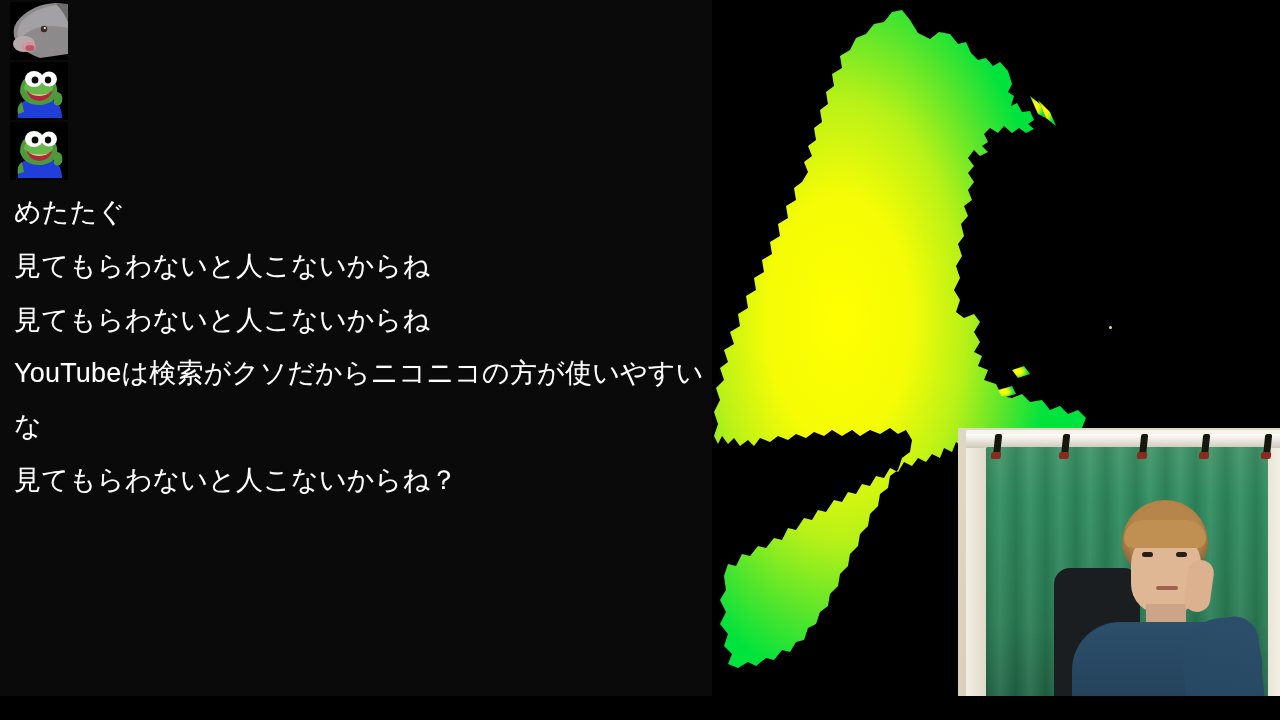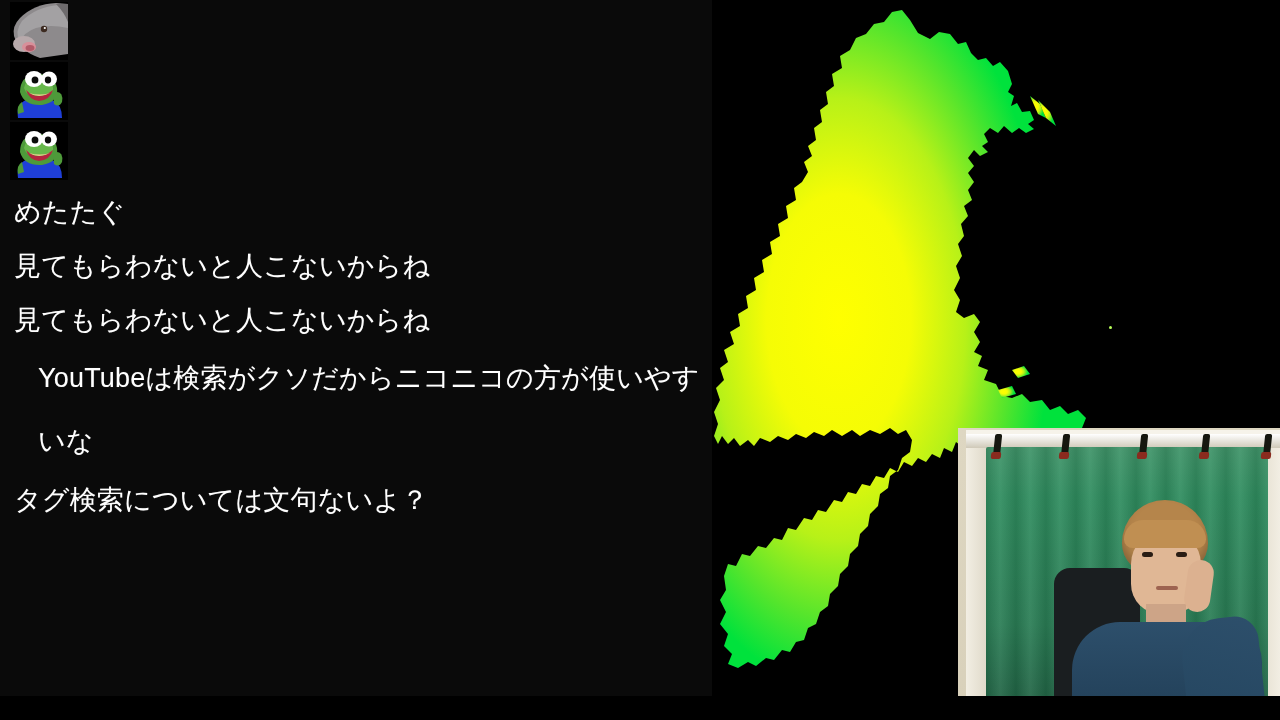--- a/index.html
+++ b/index.html
@@ -57,22 +57,21 @@
     color: #ffffff;
     font-size: 27px;
     line-height: 54px;
     letter-spacing: 0.2px;
     white-space: nowrap;
     font-weight: 400;
     text-shadow: 0 0 1px rgba(255,255,255,0.28);
   }
   .chat-line.wrapped {
     white-space: normal;
-    line-height: 63px;
-    margin-left: 24px;
+    line-height: 53px;
   }
 
   
   #video-area {
     position: absolute;
     left: 712px;
     top: 0;
     width: 568px;
     height: 720px;
     background: #000000;
@@ -339,21 +338,21 @@
         </svg>
       </div>
 
     </div>
 
     <div id="chat-messages">
       <div class="chat-line">めたたぐ</div>
       <div class="chat-line">見てもらわないと人こないからね</div>
       <div class="chat-line">見てもらわないと人こないからね</div>
       <div class="chat-line wrapped">YouTubeは検索がクソだからニコニコの方が使いやすいな</div>
-      <div class="chat-line">タグ検索については文句ないよ？</div>
+      <div class="chat-line">見てもらわないと人こないからね？</div>
     </div>
 
   </div>
 
   <div id="video-area">
 
     <svg id="map-svg" viewBox="0 0 568 720">
       <defs>
         <radialGradient id="mapGrad" cx="33%" cy="47%" r="56%">
           <stop offset="0%" stop-color="#ffff00"></stop>

